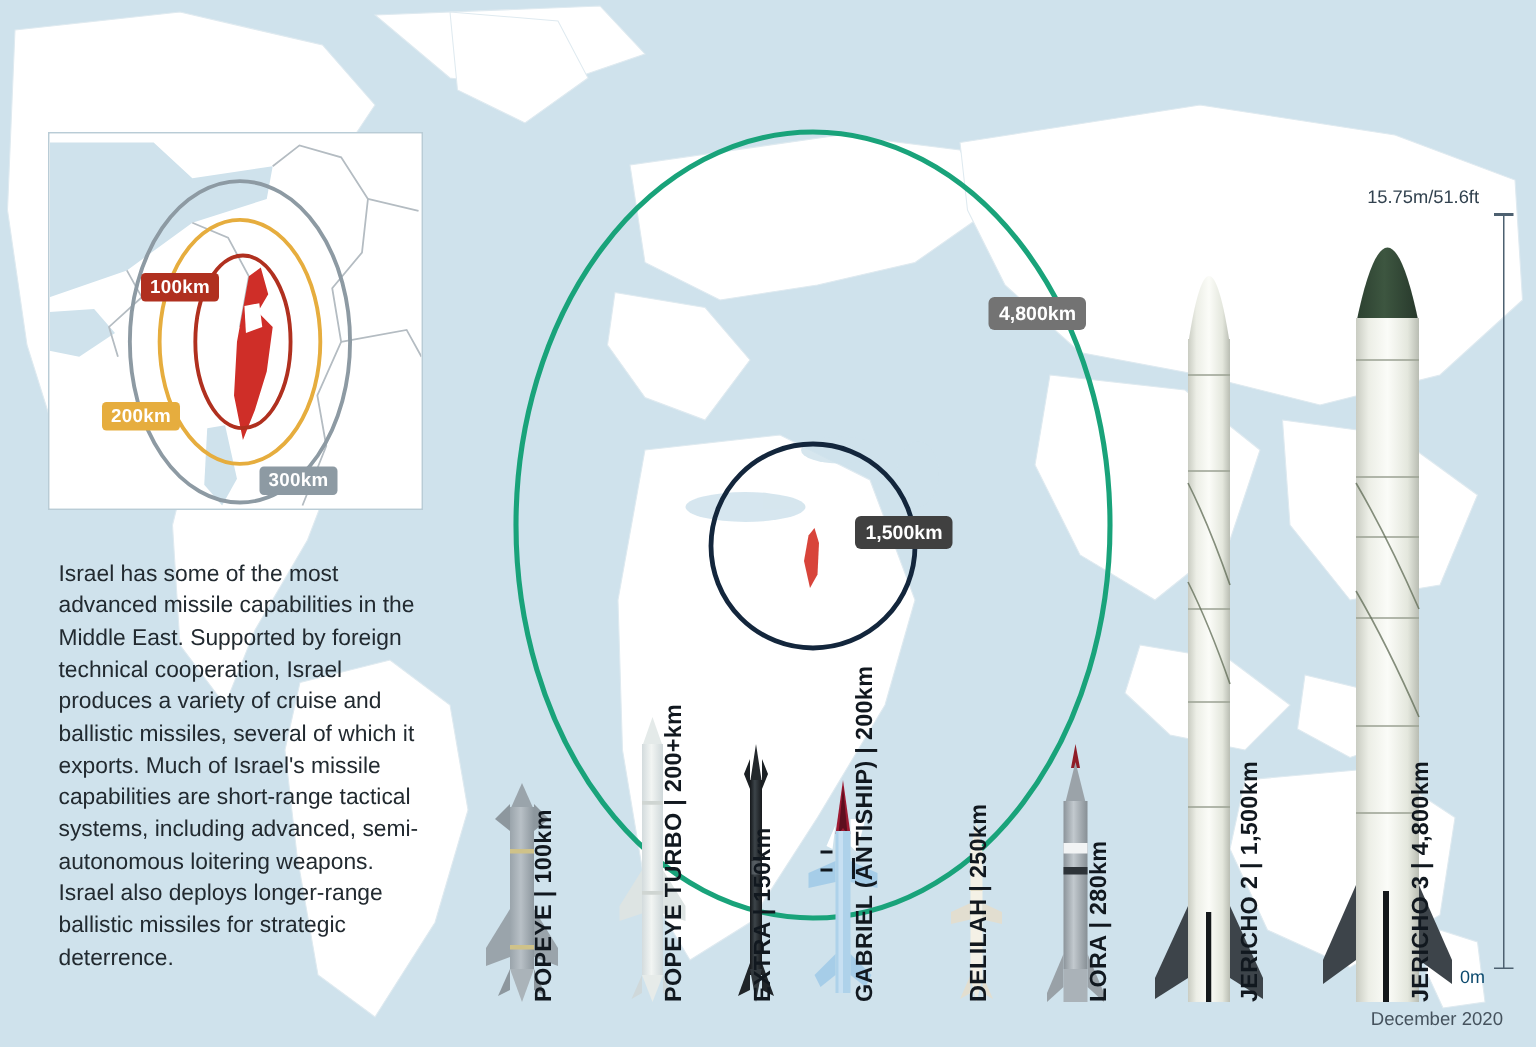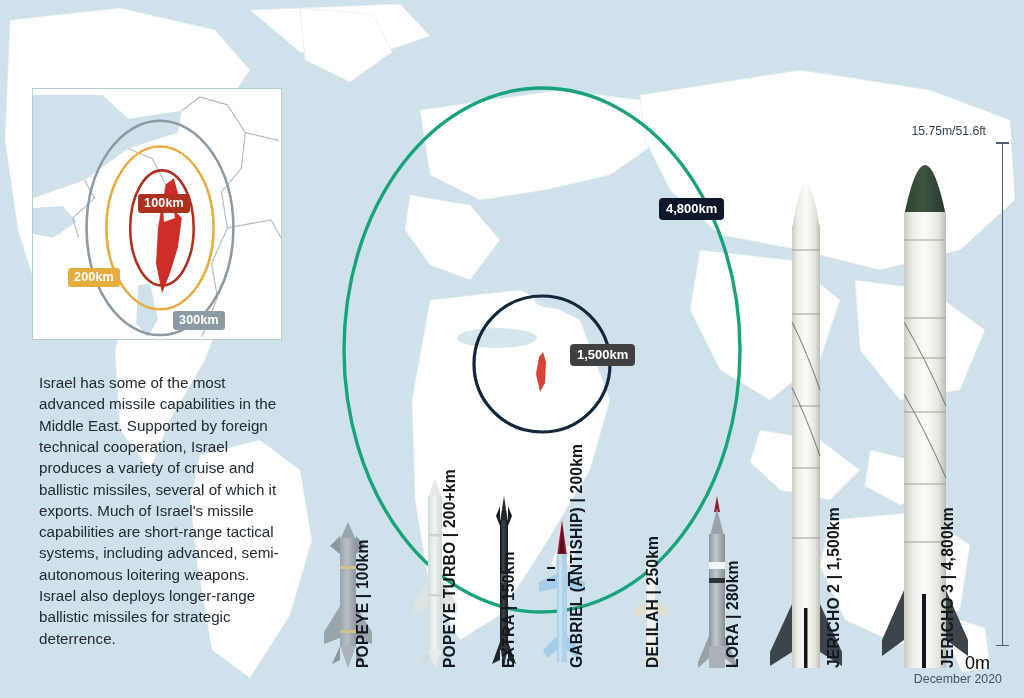--- a/index.html
+++ b/index.html
@@ -33,21 +33,21 @@
   
   .inset{position:absolute;left:32px;top:88px;width:250px;height:252px;
          background:#ffffff;border:1px solid #b9ccd6;box-sizing:border-box;z-index:15;
          overflow:hidden;}
   .inset svg{width:100%;height:100%;display:block;}
   .ring-label{
     position:absolute;color:#ffffff;font-size:12.5px;font-weight:bold;
     padding:2px 6px 3px 6px;border-radius:3px;white-space:nowrap;z-index:16;
     letter-spacing:0.2px;
   }
-  .lbl-100{left:94px;top:194px;background:#b0301f;margin-left:44px;}
+  .lbl-100{left:94px;top:182px;background:#b0301f;}
   .lbl-200{left:68px;top:268px;background:#e6ad3e;text-align:right;}
   .lbl-300{left:173px;top:311px;background:#8d9aa3;}
 
   
   .blurb{position:absolute;left:39px;top:357px;width:245px;z-index:15;
          font-size:15.2px;line-height:1.40;color:#222a30;}
 
   
   .footer{position:absolute;left:30px;bottom:14px;z-index:20;
           display:flex;align-items:center;gap:11px;}
@@ -59,43 +59,43 @@
   .mdp b{font-weight:bold;letter-spacing:0.2px;}
   .mdp .proj{letter-spacing:0.4px;}
   .mdp .arc{position:absolute;left:-2px;top:-7px;width:126px;height:11px;
             border-top:1.6px solid #2b3a46;border-radius:60% 60% 0 0/100% 100% 0 0;}
 
   
   .bigrings{position:absolute;inset:0;z-index:8;pointer-events:none;}
   .bigrings svg{width:100%;height:100%;display:block;}
   .map-badge{position:absolute;color:#fff;font-size:13px;font-weight:bold;
              padding:3px 7px 4px 7px;border-radius:4px;z-index:12;white-space:nowrap;}
-  .badge-4800{left:659px;top:198px;background:#0f172a;}
+  .badge-4800{left:659px;top:198px;background:#737373;}
   .badge-1500{left:570px;top:344px;background:#404040;}
 
   
   .lineup{position:absolute;left:0;top:0;width:1024px;height:698px;z-index:10;}
   .missile{position:absolute;bottom:28px;}
   .missile svg{display:block;overflow:visible;}
   .mlabel{position:absolute;bottom:26px;
           font-size:15.6px;font-weight:bold;color:#11181f;
           white-space:nowrap;transform-origin:left bottom;
           transform:rotate(-90deg);letter-spacing:0.2px;}
 
   
   .scalebar{position:absolute;right:21px;top:142px;bottom:52px;width:1px;
             background:#4d6070;z-index:14;}
   .scalebar:before,.scalebar:after{content:"";position:absolute;left:-6px;
             width:13px;height:1.5px;background:#4d6070;}
   .scalebar:before{top:0;}
   .scalebar:after{bottom:0;}
   .scale-top{position:absolute;right:38px;top:124px;font-size:12.2px;
              color:#32424f;white-space:nowrap;z-index:14;}
-  .scale-bot{position:absolute;right:34px;bottom:24px;font-size:18px;
-             color:#000000;white-space:nowrap;z-index:14;}
+  .scale-bot{position:absolute;right:34px;bottom:40px;font-size:12px;
+             color:#0c4a6e;white-space:nowrap;z-index:14;}
   .datestamp{position:absolute;right:22px;bottom:12px;font-size:12.4px;
              color:#45525d;z-index:20;}
 </style>
 </head>
 <body>
 
 <div id="stage">
 
   <div class="worldmap">
     <svg viewBox="0 0 1024 698" preserveAspectRatio="none">

